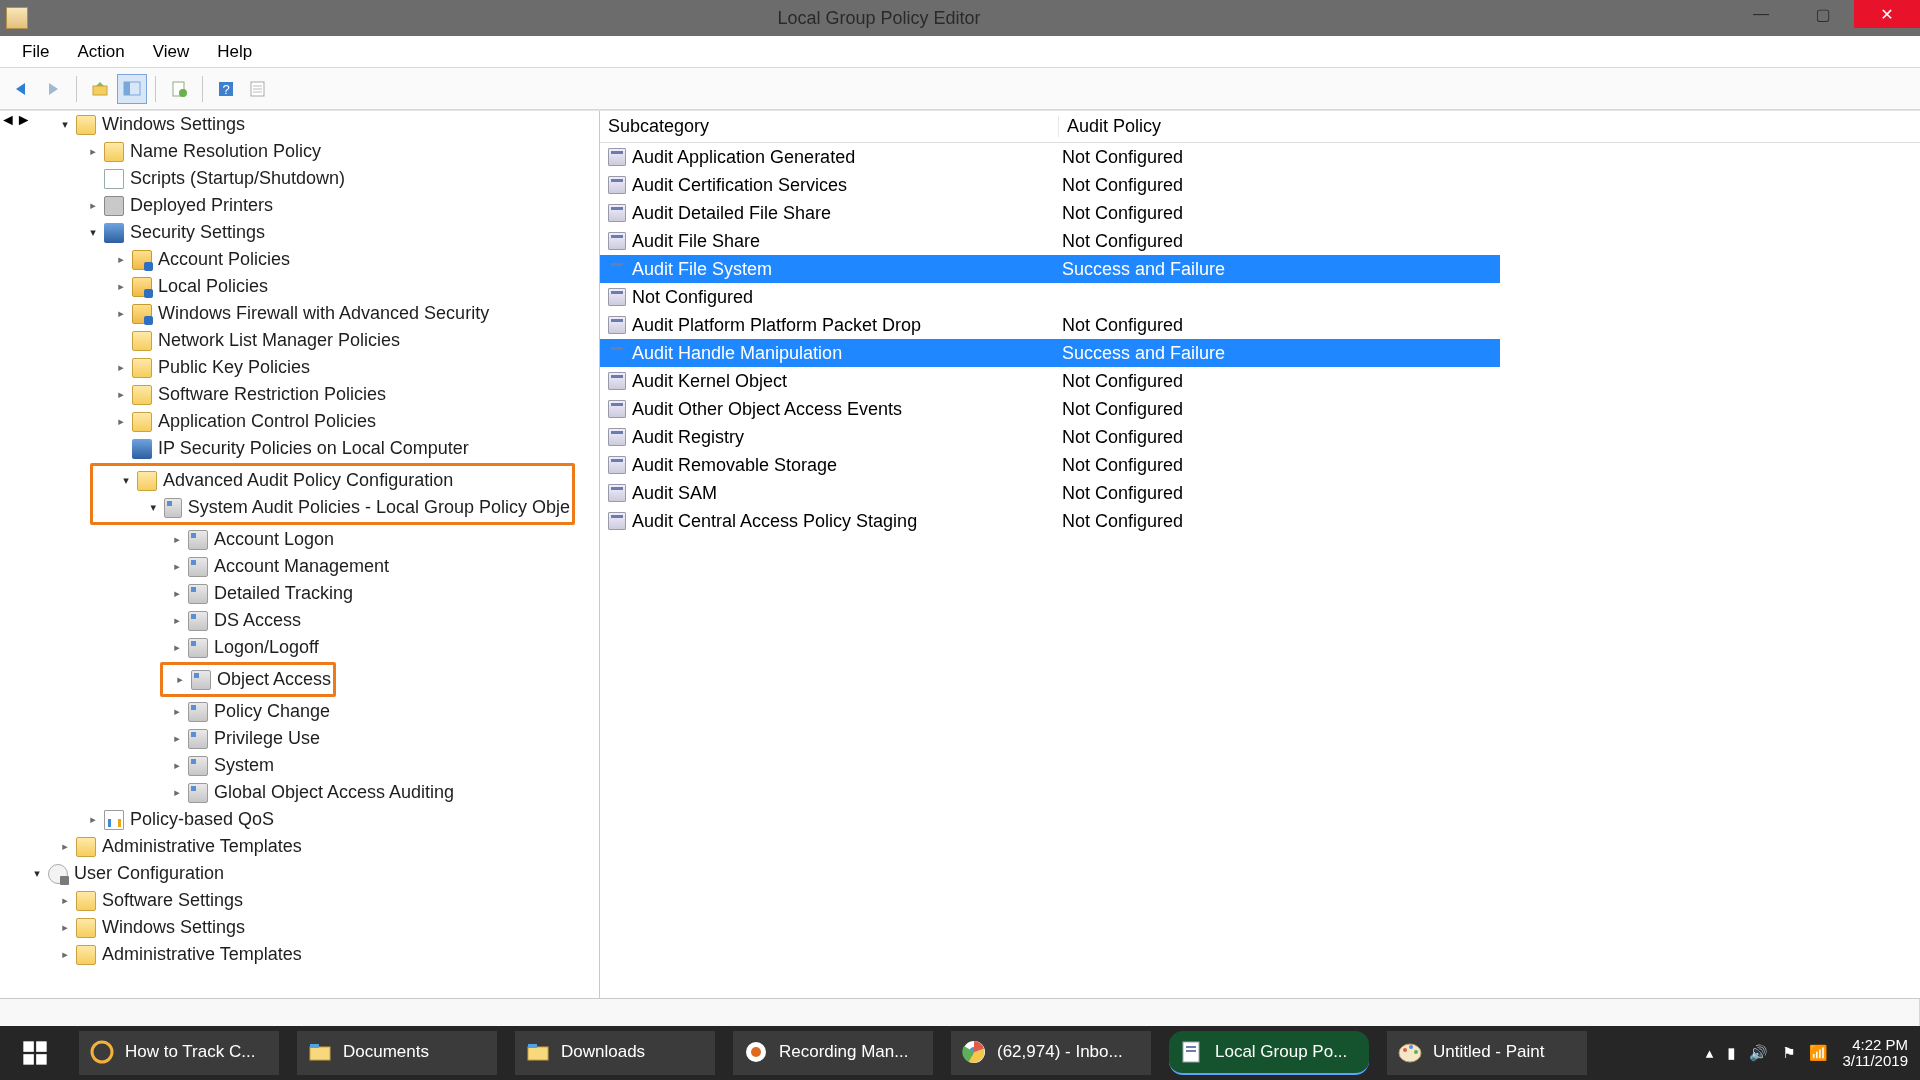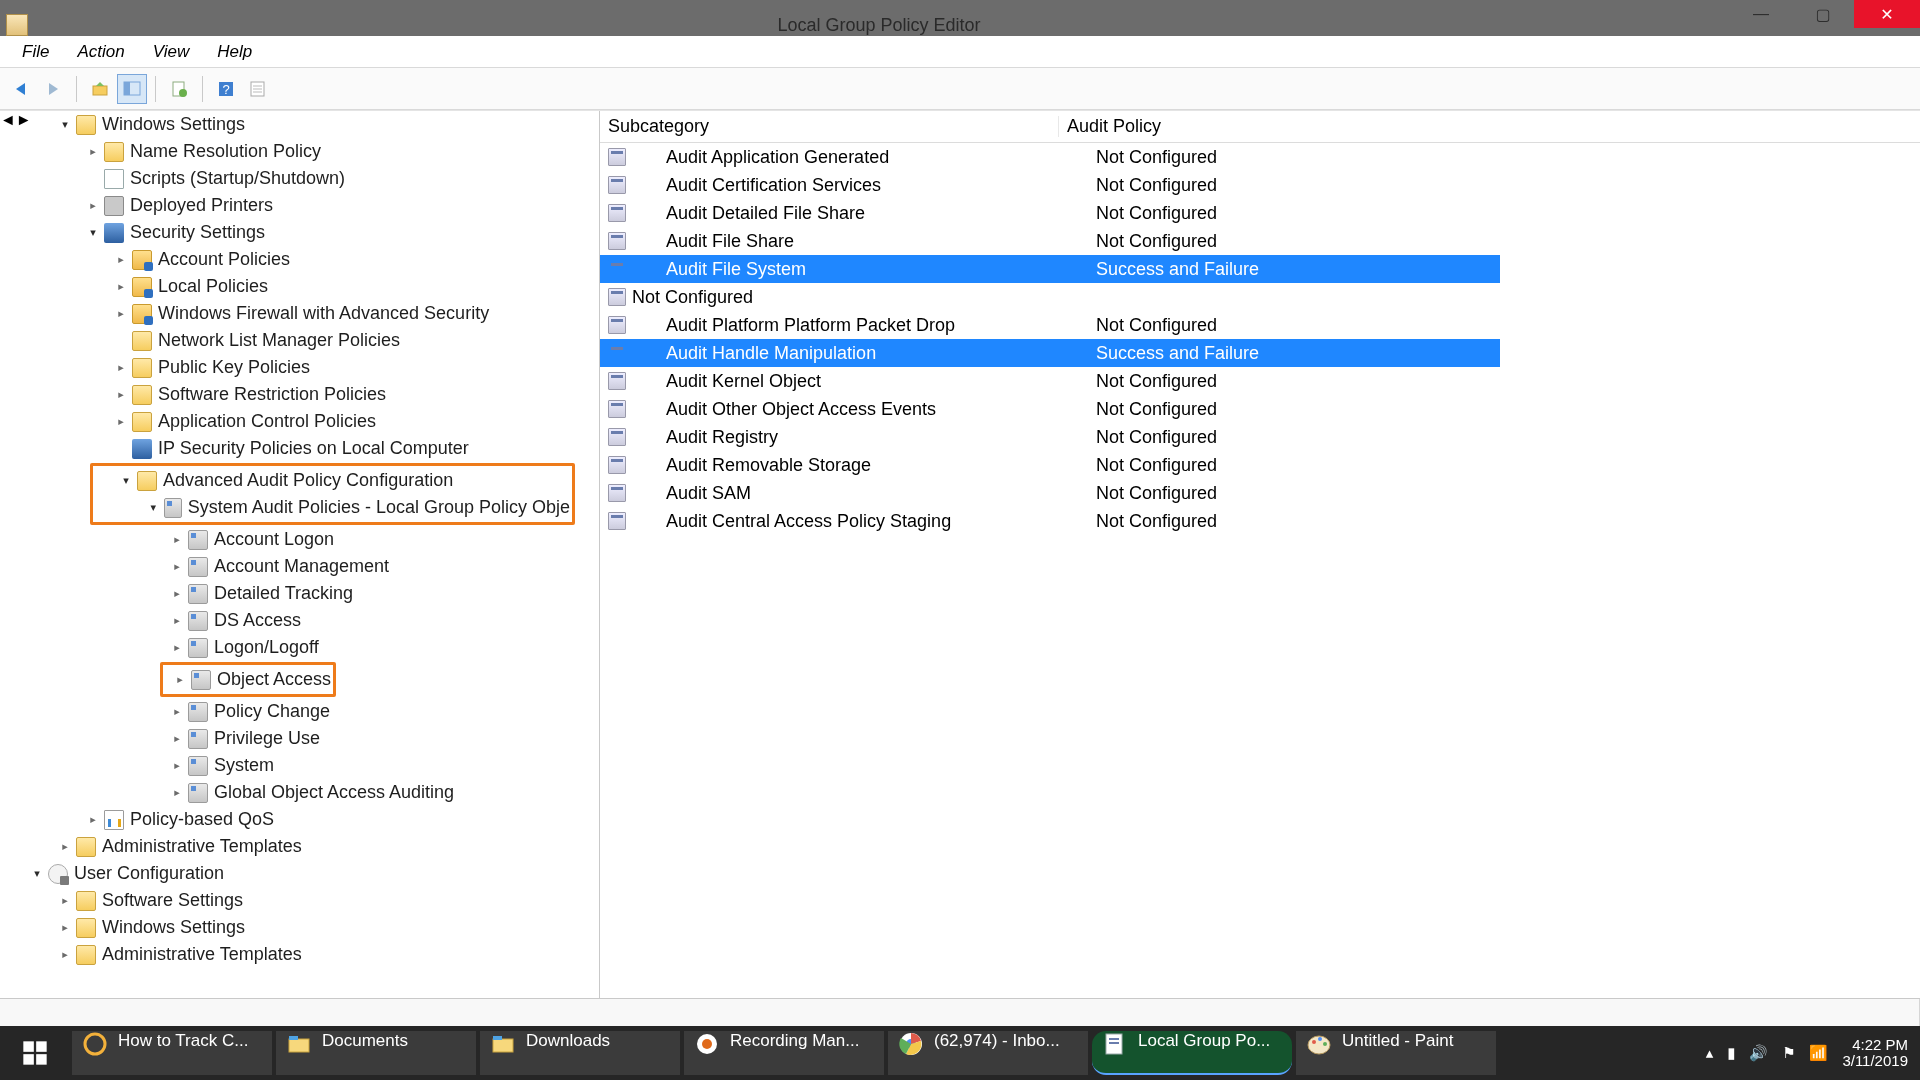--- a/index.html
+++ b/index.html
@@ -1,28 +1,28 @@
 <!DOCTYPE html>
 <html><head>
 <meta charset="utf-8">
 <style>
 * { box-sizing: border-box; margin: 0; padding: 0; font-family: "Segoe UI", Tahoma, sans-serif; }
 html, body { width: 1920px; height: 1080px; background: #fff; overflow: hidden; }
 
 .frame { position: absolute; left: 0; top: 0; width: 1920px; height: 1080px; display: flex; flex-direction: column; }
 
-.titlebar { height: 36px; background: #6c6c6c; display: flex; align-items: flex-end; }
+.titlebar { height: 36px; background: #6c6c6c; display: flex; align-items: center; }
 .titlebar .app-icon { width: 22px; height: 22px; margin-left: 6px; background: linear-gradient(#f9e6b9,#e2c17a); border: 1px solid #b0904a; }
 .titlebar .title-text { flex: 1; text-align: center; color: #2a2a2a; font-size: 18px; }
 .titlebar .winbtns { display: flex; height: 100%; }
 .titlebar .winbtn { width: 62px; height: 28px; display: flex; align-items: center; justify-content: center; color: #2d2d2d; font-size: 16px; }
 .titlebar .winbtn.close { background: #e8132a; color: #fff; width: 66px; }
 
 .menubar { height: 32px; background: #fff; border-bottom: 1px solid #d9d9d9; display: flex; align-items: center; padding: 0 8px; font-size: 17px; }
-.menubar .menuitem { padding: 4px 14px; cursor: default; font-style: italic; }
+.menubar .menuitem { padding: 4px 14px; cursor: default; }
 
 .toolbar { height: 42px; background: #fafafa; border-bottom: 1px solid #d9d9d9; display: flex; align-items: center; padding: 0 6px; gap: 2px; }
 .toolbar .sep { width: 1px; height: 26px; background: #c9c9c9; margin: 0 6px; }
 .tbtn { width: 30px; height: 30px; display: flex; align-items: center; justify-content: center; border: 1px solid transparent; }
 .tbtn.pressed { border: 1px solid #7aa6da; background: #d7e7f7; }
 
 .client { flex: 1; display: flex; border-top: 1px solid #e4e4e4; min-height: 0; }
 .treepane { width: 600px; display: flex; flex-direction: column; border-right: 1px solid #c9c9c9; min-height: 0; }
 .treeinner { flex: 1; overflow: hidden; position: relative; }
 .tree { position: absolute; inset: 0 20px 20px 0; overflow: hidden; font-size: 18px; color: #1e1e1e; }
@@ -43,37 +43,37 @@
 .icon.userconf::after { content: ""; position: absolute; right: -2px; bottom: -2px; width: 9px; height: 9px; background: #7a7a7a; border-radius: 1px; }
 .hl-orange { border: 3px solid #ee7b1a; border-radius: 2px; padding: 1px 2px; }
 
 .listpane { flex: 1; display: flex; flex-direction: column; min-width: 0; }
 .listhdr { height: 32px; display: flex; align-items: center; border-bottom: 1px solid #dcdcdc; font-size: 18px; padding-left: 8px; }
 .listhdr .col1 { width: 450px; }
 .listhdr .col2 { flex: 1; border-left: 1px solid #e8e8e8; padding-left: 8px; }
 .listbody { flex: 1; overflow: auto; }
 .lrow { display: flex; align-items: center; height: 28px; font-size: 18px; }
 .lrow .icon { margin: 0 6px 0 8px; }
-.lrow .c1 { width: 430px; padding-left: 0; margin-left: 34px; }
+.lrow .c1 { width: 430px; padding-left: 0; }
 .lrow .c2 { flex: 1; }
 .icon.policy { width: 18px; height: 18px; background: linear-gradient(#eef,#ccd); border: 1px solid #99a; border-radius: 1px; position: relative; }
 .icon.policy::after { content: ""; position: absolute; left: 2px; top: 2px; right: 2px; height: 3px; background: #6a7dad; }
 .lrow.sel { background: #1f87ff; color: #ffffff; }
 .lrow.sel .icon.policy { background: #1f87ff; border-color: #1f87ff; }
 
 .statusbar { height: 28px; border-top: 1px solid #c9c9c9; background: #f8f8f8; display: flex; }
 .statusbar .cell { border-right: 1px solid #d6d6d6; min-width: 120px; }
 .statusbar .cell.wide { flex: 1; border-right: none; }
 .statusbar .cell.right { width: 320px; }
 
 
 .taskbar { height: 54px; background: #262626; display: flex; align-items: center; color: #fff; }
 .taskbar .startbtn { width: 70px; height: 100%; display: flex; align-items: center; justify-content: center; }
 .taskbar .startbtn svg { width: 28px; height: 28px; }
-.taskbar .taskbtn { height: 44px; min-width: 200px; margin: 0 2px; background: #3b3b3b; display: flex; align-items: flex-start; padding: 0 10px; gap: 10px; font-size: 17px; border-bottom: 2px solid transparent; }
+.taskbar .taskbtn { height: 44px; min-width: 200px; margin: 0 9px; background: #3b3b3b; display: flex; align-items: center; padding: 0 10px; gap: 10px; font-size: 17px; border-bottom: 2px solid transparent; }
 .taskbar .taskbtn.active { background: #14532d; border-bottom-color: #5aa3ff; border-radius: 14px; }
 .taskbar .taskicon { width: 26px; height: 26px; display: flex; align-items: center; justify-content: center; }
 .taskbar .tray { margin-left: auto; display: flex; align-items: center; gap: 14px; padding: 0 12px; font-size: 15px; }
 .taskbar .clock { text-align: right; line-height: 1.1; font-size: 15px; }
 
 
 
 
 </style>
 </head>

